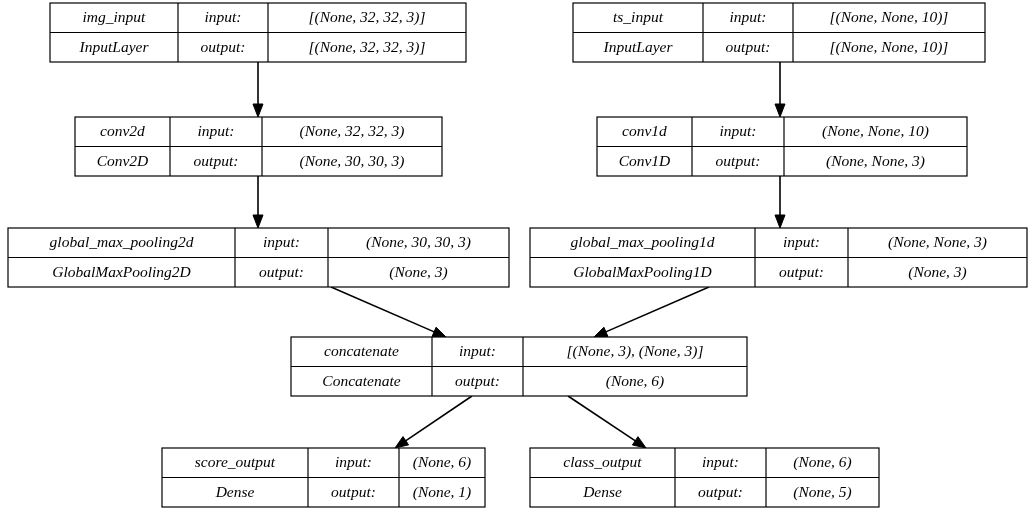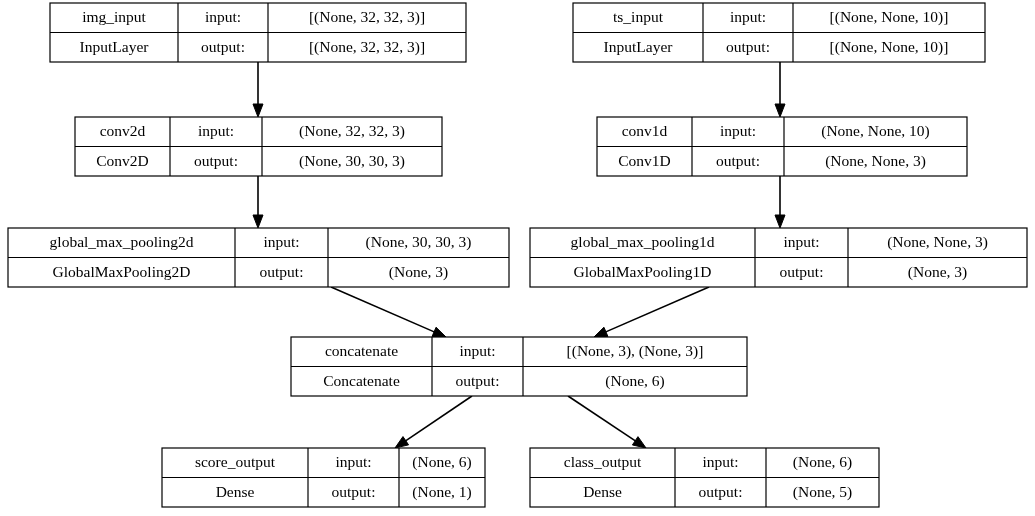--- a/index.html
+++ b/index.html
@@ -7,20 +7,21 @@
     padding: 0;
     background: #ffffff;
   }
   #diagram-root {
     position: relative;
     width: 1035px;
     height: 516px;
     background: #ffffff;
     font-family: "Liberation Serif", "DejaVu Serif", serif;
     overflow: hidden;
+    font-style: italic;
   }
   svg.graph {
     display: block;
     width: 1035px;
     height: 516px;
   }
   .node-rect {
     fill: #ffffff;
     stroke: #000000;
     stroke-width: 1.2;

